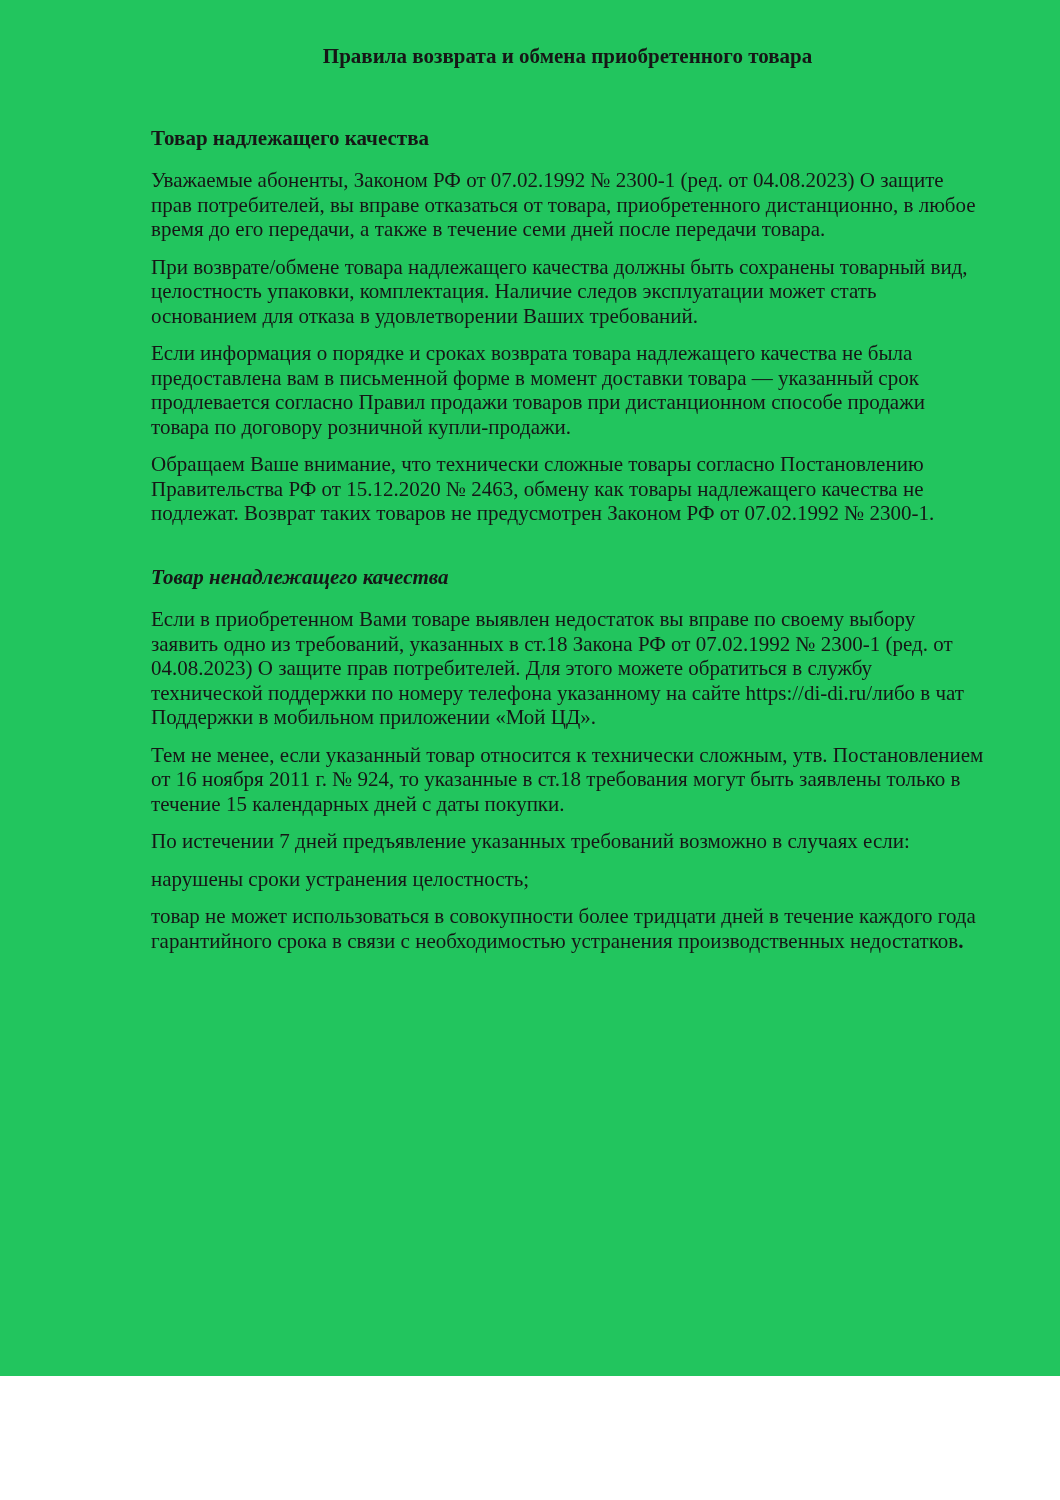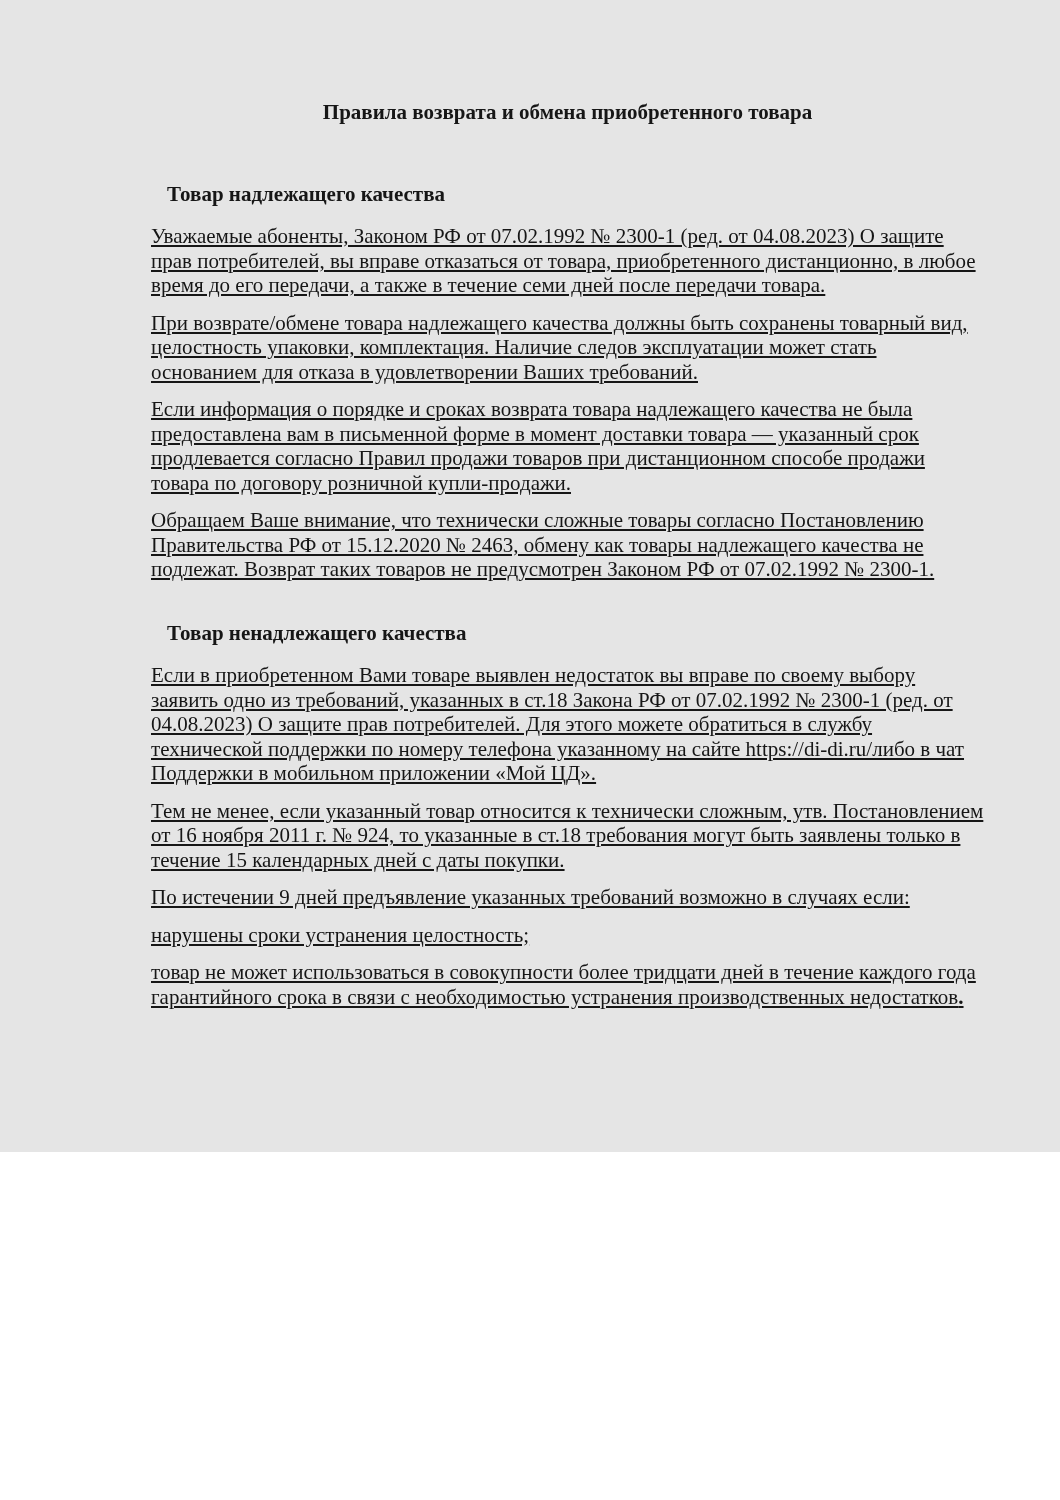--- a/index.html
+++ b/index.html
@@ -7,49 +7,49 @@
     padding: 0;
     background: #ffffff;
   }
   body {
     width: 1060px;
     height: 1500px;
   }
   .page {
     box-sizing: border-box;
     width: 1060px;
-    height: 1152px;
-    padding: 100px 76px 0 151px;
-    background: #e5e5e5;
+    height: 1376px;
+    padding: 44px 76px 0 151px;
+    background: #22c55e;
     color: #161616;
     font-family: "Liberation Serif", "DejaVu Serif", serif;
     font-size: 21px;
     line-height: 24.5px;
     overflow: hidden;
     text-align: left;
   }
   .doc-title {
     font-size: 21px;
     line-height: 24.5px;
     font-weight: bold;
     text-align: center;
     margin: 0 0 57px 0;
   }
   .section-heading {
     font-size: 21px;
     line-height: 24.5px;
     font-weight: bold;
-    margin: 0 0 18px 16px;
+    margin: 0 0 18px 0;
   }
   .section-improper .section-heading {
     margin-top: 39px;
+    font-style: italic;
   }
   .page p {
     margin: 0 0 13px 0;
-    text-decoration: underline;
   }
   .bold-dot {
     font-weight: bold;
   }
 </style>
 </head>
 <body>
 
 <div class="page">
 
@@ -60,18 +60,18 @@
     <p>Уважаемые абоненты, Законом РФ от 07.02.1992 № 2300-1 (ред. от 04.08.2023) О защите прав потребителей, вы вправе отказаться от товара, приобретенного дистанционно, в любое время до его передачи, а также в течение семи дней после передачи товара.</p>
     <p>При возврате/обмене товара надлежащего качества должны быть сохранены товарный вид, целостность упаковки, комплектация. Наличие следов эксплуатации может стать основанием для отказа в удовлетворении Ваших требований.</p>
     <p>Если информация о порядке и сроках возврата товара надлежащего качества не была предоставлена вам в письменной форме в момент доставки товара — указанный срок продлевается согласно Правил продажи товаров при дистанционном способе продажи товара по договору розничной купли-продажи.</p>
     <p>Обращаем Ваше внимание, что технически сложные товары согласно Постановлению Правительства РФ от 15.12.2020 № 2463, обмену как товары надлежащего качества не подлежат. Возврат таких товаров не предусмотрен Законом РФ от 07.02.1992 № 2300-1.</p>
   </section>
 
   <section class="section section-improper">
     <h2 class="section-heading">Товар ненадлежащего качества</h2>
     <p>Если в приобретенном Вами товаре выявлен недостаток вы вправе по своему выбору заявить одно из требований, указанных в ст.18 Закона РФ от 07.02.1992 № 2300-1 (ред. от 04.08.2023) О защите прав потребителей. Для этого можете обратиться в службу технической поддержки по номеру телефона указанному на сайте https://di-di.ru/либо в чат Поддержки в мобильном приложении «Мой ЦД».</p>
     <p>Тем не менее, если указанный товар относится к технически сложным, утв. Постановлением от 16 ноября 2011 г. № 924, то указанные в ст.18 требования могут быть заявлены только в течение 15 календарных дней с даты покупки.</p>
-    <p>По истечении 9 дней предъявление указанных требований возможно в случаях если:</p>
+    <p>По истечении 7 дней предъявление указанных требований возможно в случаях если:</p>
     <p>нарушены сроки устранения целостность;</p>
     <p><span>товар не может использоваться в совокупности более тридцати дней в течение каждого года гарантийного срока в связи с необходимостью устранения производственных недостатков</span><span class="bold-dot">.</span></p>
   </section>
 
 </div>
 
 </body></html>

